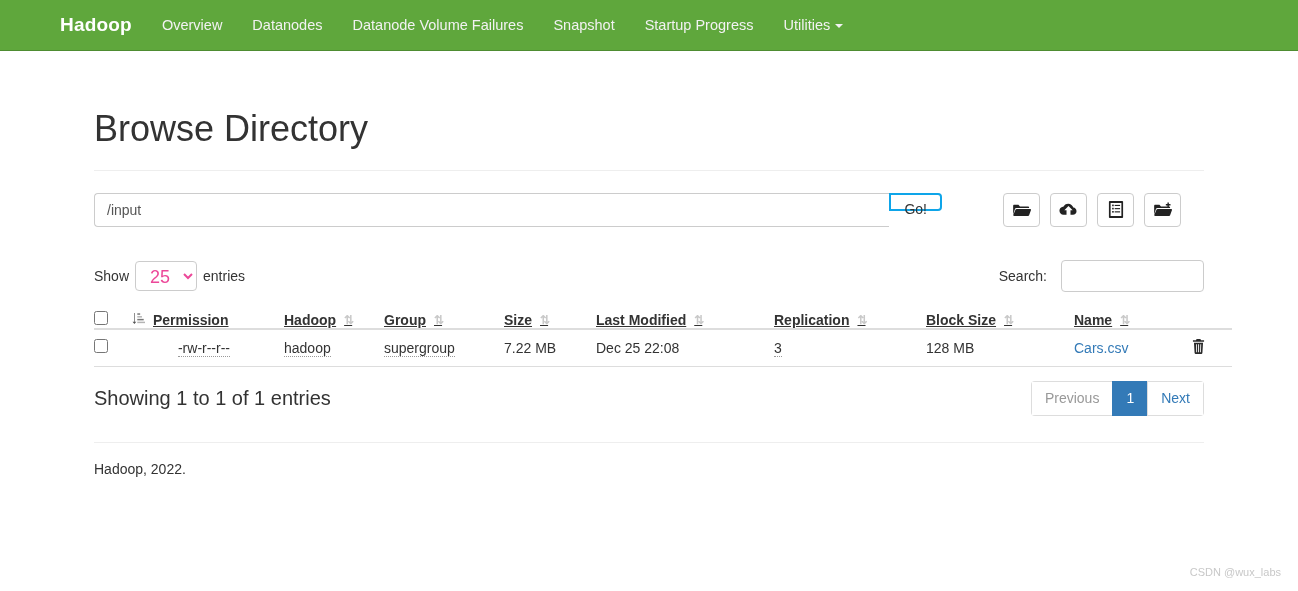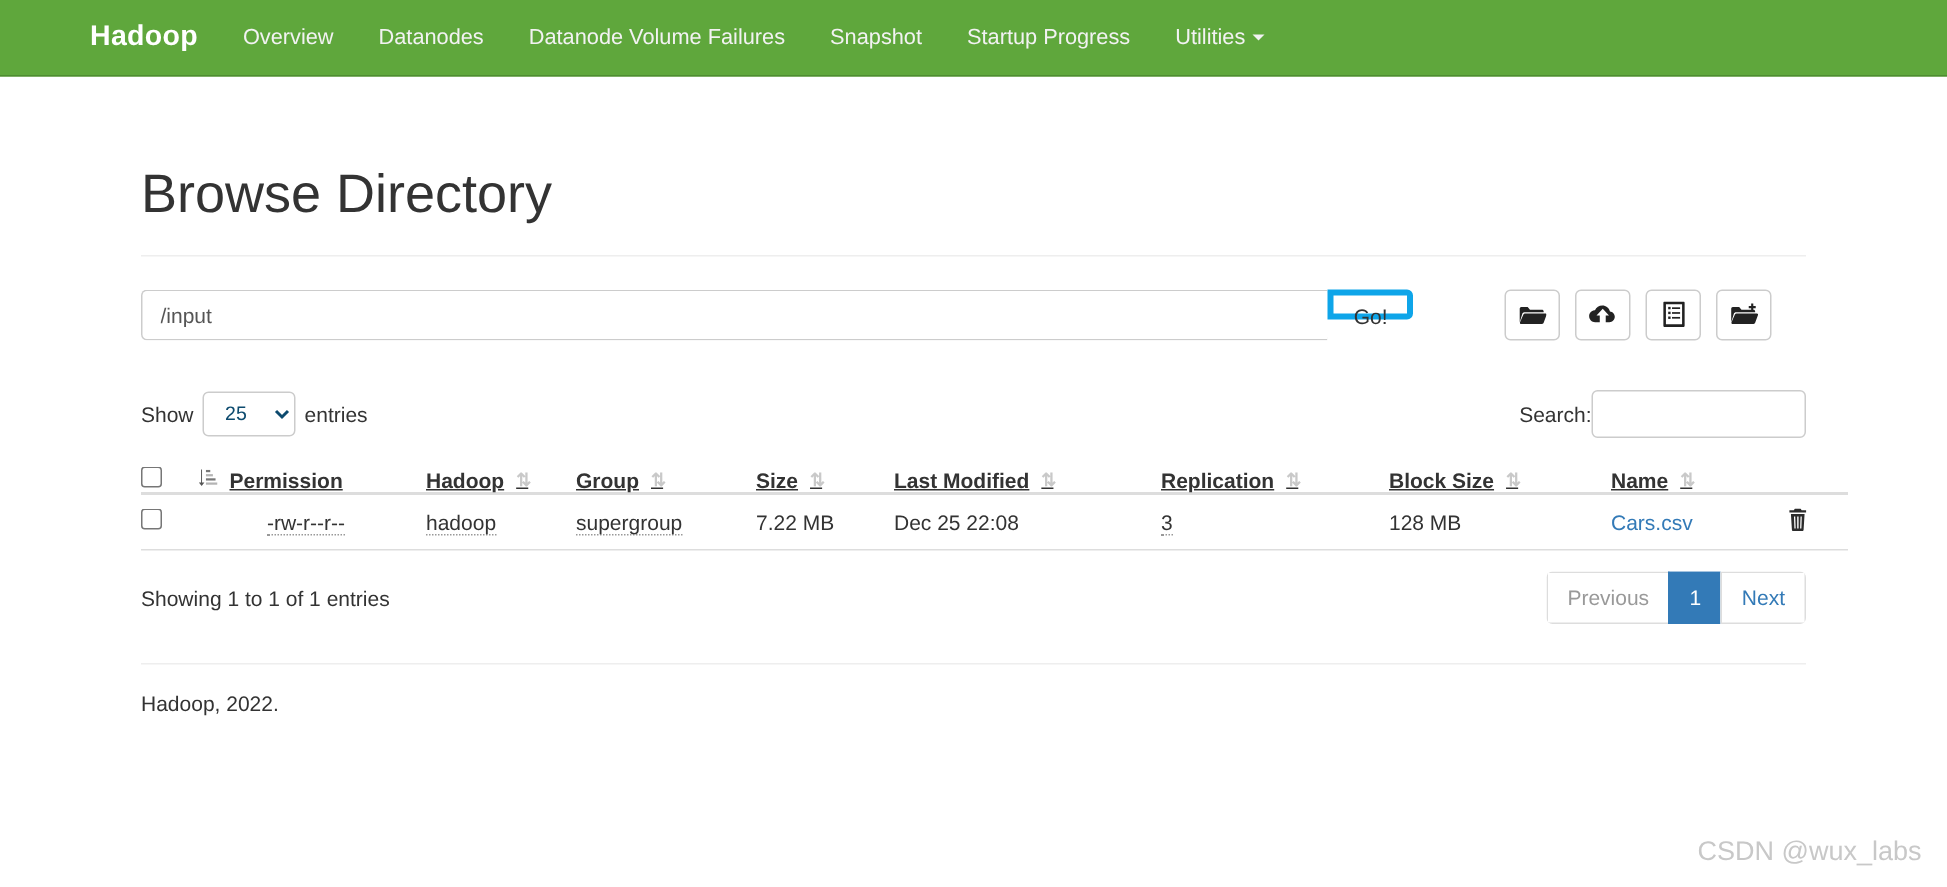--- a/index.html
+++ b/index.html
@@ -94,21 +94,21 @@
     border-radius: 4px 0 0 4px;
     outline: none;
   }
   .go-btn {
     height: 18px;
     padding: 6px 13px;
     font-size: 14px;
     font-family: "Liberation Sans", sans-serif;
     color: #333333;
     background: #ffffff;
-    border: 4px solid #0ea5e9;
+    border: 2px solid #0ea5e9;
     border-radius: 0 4px 4px 0;
     cursor: pointer;
     white-space: nowrap;
   }
   .icon-btn-group {
     display: flex;
     margin-left: 22px;
     gap: 10px;
   }
   .icon-btn {
@@ -135,35 +135,35 @@
   .length-ctrl {
     font-size: 14px;
     color: #333333;
     display: flex;
     align-items: center;
     gap: 6px;
   }
   .length-select {
     height: 30px;
     padding: 4px 4px 4px 10px;
-    font-size: 13px;
+    font-size: 18px;
     font-family: "Liberation Sans", sans-serif;
-    color: #0c4a6e;
+    color: #ec4899;
     background: #ffffff;
     border: 1px solid #cccccc;
     border-radius: 4px;
     width: 62px;
     cursor: pointer;
   }
   .filter-ctrl {
     font-size: 14px;
     color: #333333;
     display: flex;
     align-items: center;
-    gap: 0;
+    gap: 14px;
   }
   .search-input {
     height: 32px;
     width: 143px;
     padding: 4px 8px;
     font-size: 14px;
     font-family: "Liberation Sans", sans-serif;
     color: #555555;
     background: #ffffff;
     border: 1px solid #cccccc;
@@ -240,21 +240,21 @@
   }
   .trash-btn svg { fill: #2b2b2b; display: block; }
 
   
   .table-footer {
     display: flex;
     justify-content: space-between;
     align-items: center;
     margin-top: 14px;
   }
-  .info-text { font-size: 14px; color: #333333; }
+  .info-text { font-size: 20px; color: #333333; }
   .pagination {
     display: flex;
     border-radius: 4px;
     overflow: hidden;
   }
   .page-btn {
     padding: 7px 13px;
     font-size: 14px;
     font-family: "Liberation Sans", sans-serif;
     color: #337ab7;
@@ -283,21 +283,21 @@
     font-size: 14px;
     color: #333333;
     margin-top: 18px;
   }
 
   
   .watermark {
     position: absolute;
     right: 17px;
     bottom: 13px;
-    font-size: 18px;
+    font-size: 11px;
     color: #c8c8c8;
     user-select: none;
   }
 </style>
 </head>
 <body>
 
 <div class="navbar">
   <a class="brand">Hadoop</a>
 

